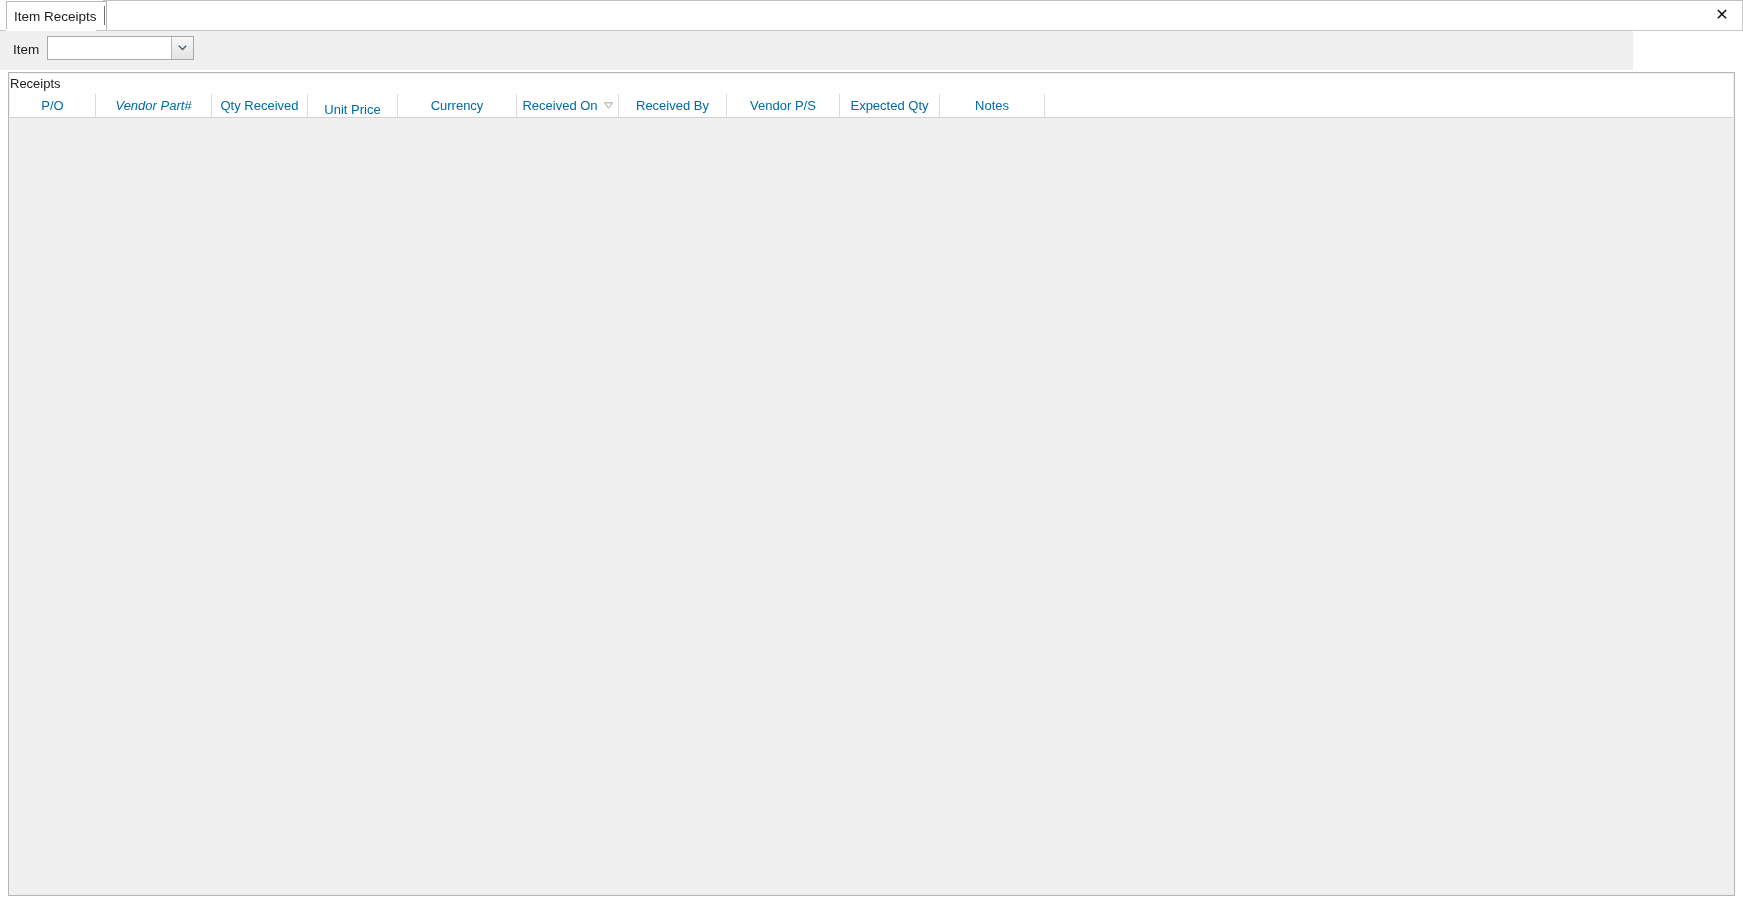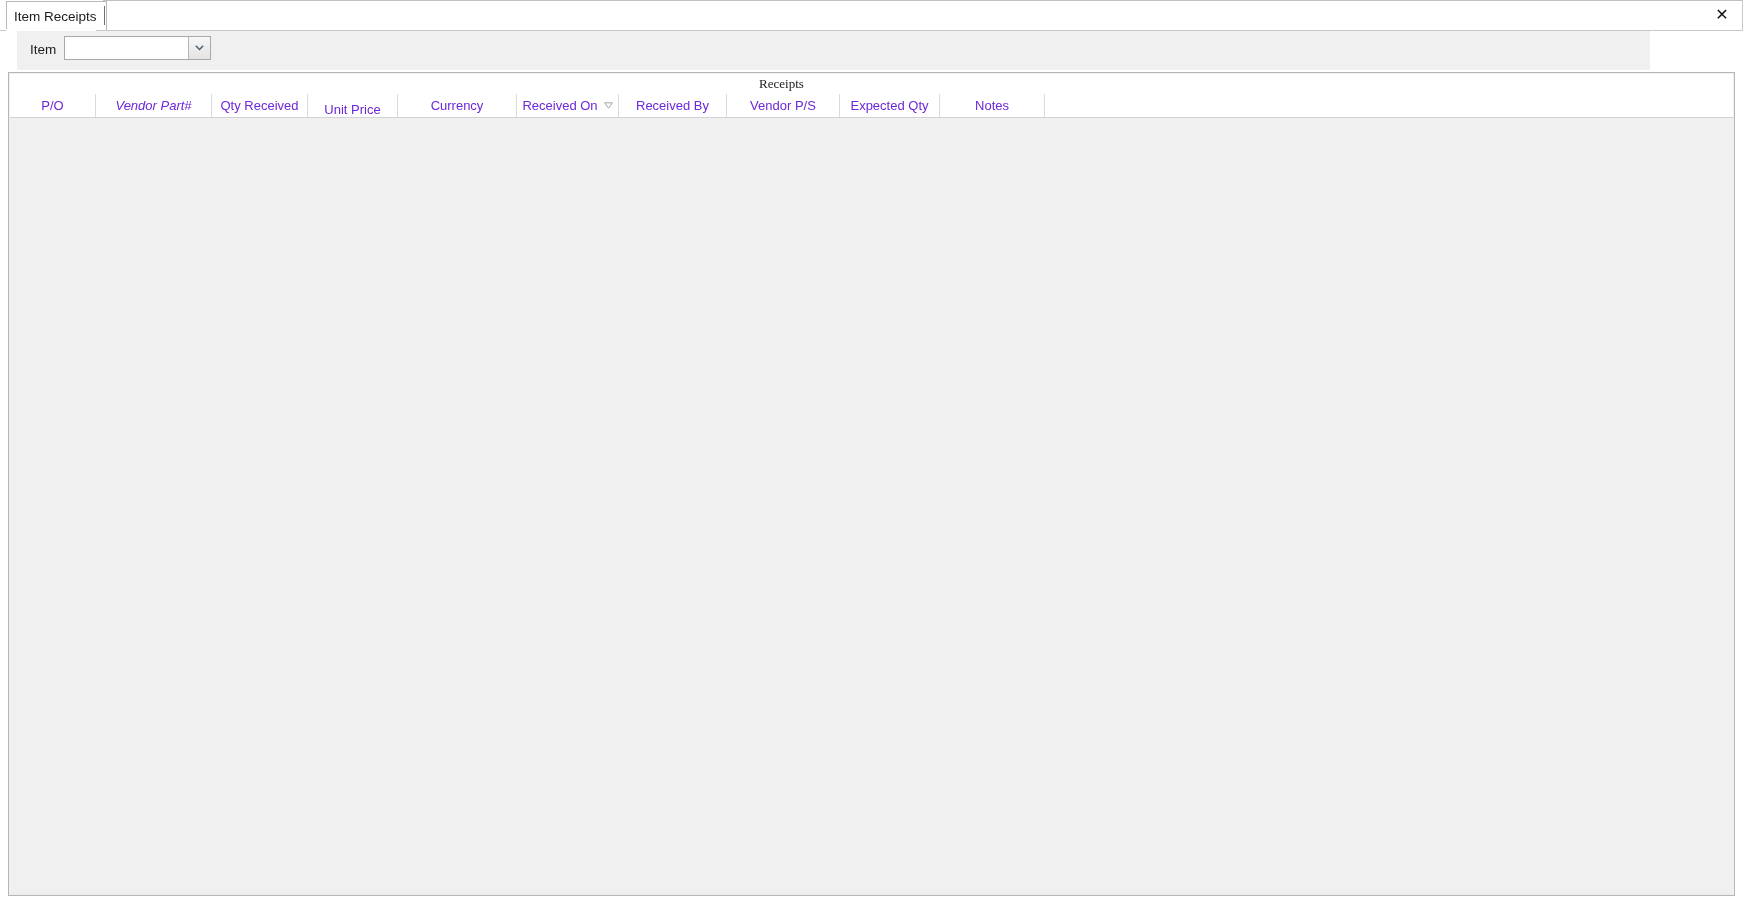--- a/index.html
+++ b/index.html
@@ -99,21 +99,21 @@
     right: 0;
     top: 0;
     width: 1px;
     height: 31px;
     background: #c8c8c8;
   }
 
   
   .filterbar {
     position: absolute;
-    left: 17px;
+    left: 0;
     top: 31px;
     width: 1633px;
     height: 39px;
     background: #f0f0f0;
     box-sizing: border-box;
   }
   .filter-label {
     position: absolute;
     left: 13px;
     top: 11px;
@@ -177,25 +177,23 @@
     right: 1px;
     bottom: 1px;
     background: #f0f0f0;
     overflow: hidden;
   }
   .grid-caption {
     position: absolute;
     left: 0;
     top: 2px;
     width: 1543px;
-    text-align: center;
     font-size: 13px;
     color: #1c1c1c;
     background: #ffffff;
-    font-family: Liberation Serif, serif;
   }
   .caption-band {
     position: absolute;
     left: 0;
     top: 0;
     right: 0;
     height: 20px;
     background: #ffffff;
   }
   .header-row {
@@ -209,21 +207,21 @@
     box-sizing: border-box;
   }
   .hcell {
     position: absolute;
     top: 0;
     height: 23px;
     display: flex;
     align-items: center;
     justify-content: center;
     font-size: 13px;
-    color: #6d28d9;
+    color: #0369a1;
     box-sizing: border-box;
     border-right: 1px solid #dcdcdc;
     white-space: nowrap;
     cursor: pointer;
     overflow: hidden;
   }
   .hcell.first { border-left: none; }
   .hcell .sortmark {
     margin-left: 6px;
     width: 9px;

